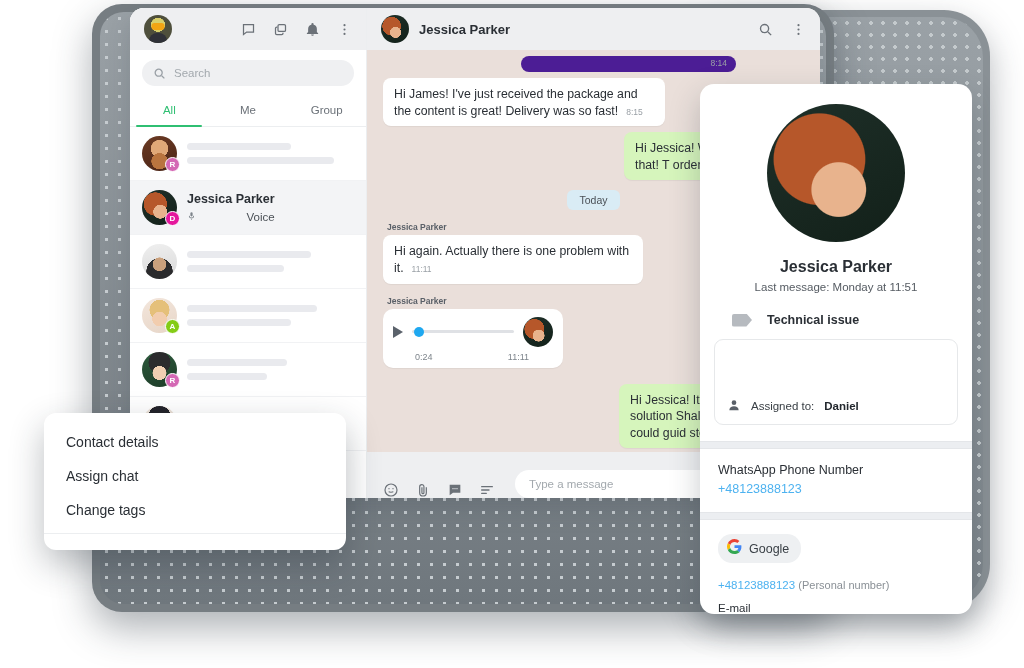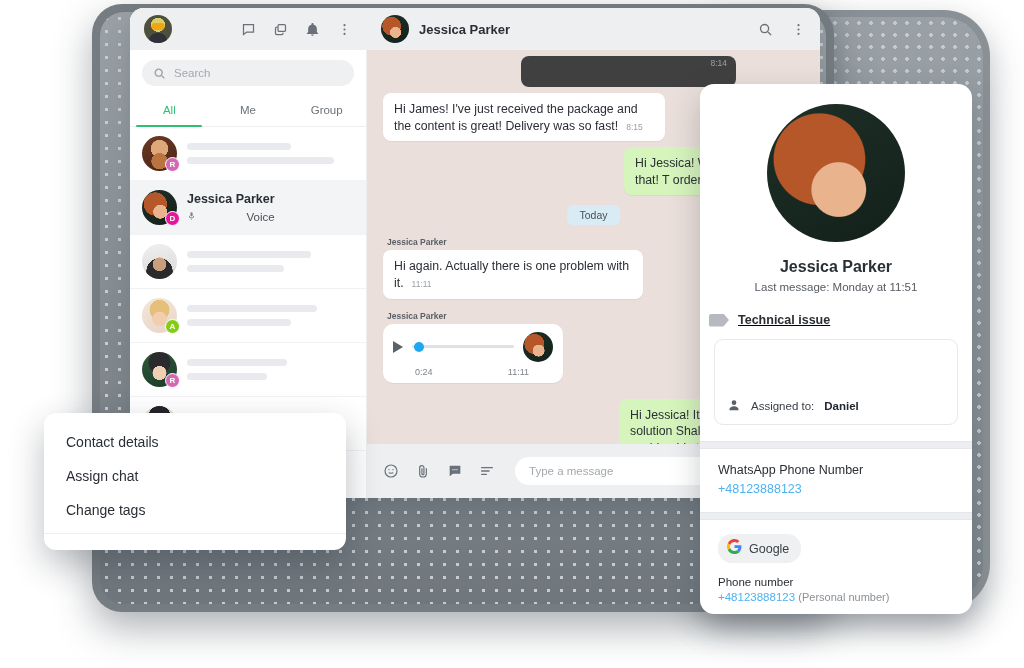--- a/index.html
+++ b/index.html
@@ -169,40 +169,40 @@
   .b-time { font-size: 8.5px; color:#9aa0a6; margin-left:8px; white-space:nowrap; }
   .row-out { display:flex; justify-content:flex-end; margin-bottom: 10px; }
   .row-in { display:flex; margin-bottom: 6px; }
   .sender { font-size:8.5px; font-weight:bold; color:#5a6068; margin: 0 0 3px 4px;}
   .daypill {
     margin: 10px auto 12px; width: fit-content;
     background:#d9ecf5; color:#4a5056; font-size:10.5px;
     padding:4px 12px; border-radius:6px;
   }
   .partial-top {
-    background:#404040; border-radius:8px; height:31px;
+    background:#4c1d95; border-radius:8px; height:16px;
     width:215px; margin:0 0 6px 138px; position:relative;
   }
   .partial-top .b-time { position:absolute; right:9px; top:2px; }
 
   
   .voice {
     background:#fff; border-radius:10px; width:180px; padding:8px 10px 6px;
     box-shadow:0 1px 1px rgba(0,0,0,.05); position:relative;
   }
   .voice-line { display:flex; align-items:center; gap:9px; }
   .play-tri { width:0;height:0;border-left:10px solid #5b626b;border-top:6.5px solid transparent;border-bottom:6.5px solid transparent; }
   .track { flex:1; height:3px; background:#dfe1e5; border-radius:2px; position:relative; }
   .knob { position:absolute; left:2px; top:-3.5px; width:10px;height:10px;border-radius:50%;background:#1fa8f0; }
   .voice-av { width:30px;height:30px;border-radius:50%;overflow:hidden;flex:none; }
   .voice-meta { display:flex; justify-content:space-between; padding: 5px 24px 0 22px; font-size:9px; color:#7d848b; }
 
   
   .composer {
-    height: 54px; background:#eeeff1; display:flex; align-items:center;
+    height: 46px; background:#eeeff1; display:flex; align-items:flex-end;
     gap: 16px; padding: 0 16px; flex:none;
   }
   .msg-input {
     flex:1; height:28px; background:#fff; border-radius:14px;
     display:flex; align-items:center; padding:0 14px; margin-left:4px;
   }
   .msg-input input {
     border:none; outline:none; background:transparent; width:100%;
     font-size:11.5px; color:#4a5056; font-family:"Liberation Sans", sans-serif;
   }
@@ -218,21 +218,21 @@
     box-shadow: 0 12px 30px rgba(40,50,60,.25);
     overflow: hidden;
   }
   .cc-hero { padding: 20px 18px 14px; text-align:center; }
   .cc-av {
     width: 138px; height: 138px; border-radius: 50%;
     margin: 0 auto 16px; overflow: hidden; background:#1c2a22;
   }
   .cc-name { font-size: 16px; font-weight: bold; color:#2a2f35; }
   .cc-last { font-size: 11.5px; color:#555b62; margin-top: 5px; }
-  .cc-tag { display:flex; align-items:center; gap:9px; padding: 6px 9px 12px; text-decoration: underline; }
+  .cc-tag { display:flex; align-items:center; gap:15px; padding: 6px 32px 12px; }
   .tag-shape {
     width:20px;height:13px;background:#b6babf;
     clip-path: polygon(0 0, 72% 0, 100% 50%, 72% 100%, 0 100%);
     border-radius:2px 0 0 2px;
   }
   .cc-tag-label { font-size:12.5px; font-weight:bold; color:#2a2f35; }
   .assign-box {
     margin: 0 14px 16px; border:1px solid #e6e8ea; border-radius:9px;
     padding: 10px 12px; display:flex; flex-direction:column; gap:10px;
   }
@@ -569,21 +569,20 @@
               <path fill="#EA4335" d="M24 9.5c3.5 0 6.6 1.2 9 3.6l6.7-6.7C35.6 2.6 30.2 0 24 0 14.6 0 6.5 5.4 2.6 13.2l7.8 6.1C12.3 13.4 17.7 9.5 24 9.5z"></path>
               <path fill="#4285F4" d="M46.1 24.6c0-1.6-.1-3.2-.4-4.6H24v9.1h12.4c-.5 2.9-2.2 5.4-4.6 7l7.6 5.9c4.4-4.1 6.7-10.1 6.7-17.4z"></path>
               <path fill="#FBBC05" d="M10.4 28.7c-.5-1.5-.8-3.1-.8-4.7s.3-3.2.8-4.7l-7.8-6.1C.9 16.3 0 20 0 24s.9 7.7 2.6 10.8l7.8-6.1z"></path>
               <path fill="#34A853" d="M24 48c6.5 0 11.9-2.1 15.9-5.8l-7.6-5.9c-2.1 1.4-4.9 2.3-8.3 2.3-6.3 0-11.7-3.9-13.6-9.8l-7.8 6.1C6.5 42.6 14.6 48 24 48z"></path>
             </svg>
         </span>
         <span class="lbl">Google</span>
       </div>
 
       <div class="field">
-        <div class="k">Phone number</div>
         <div class="v">
           <span>+48123888123</span>
           <small>(Personal number)</small>
         </div>
       </div>
 
       <div class="field">
         <div class="k">E-mail</div>
 
       </div>

